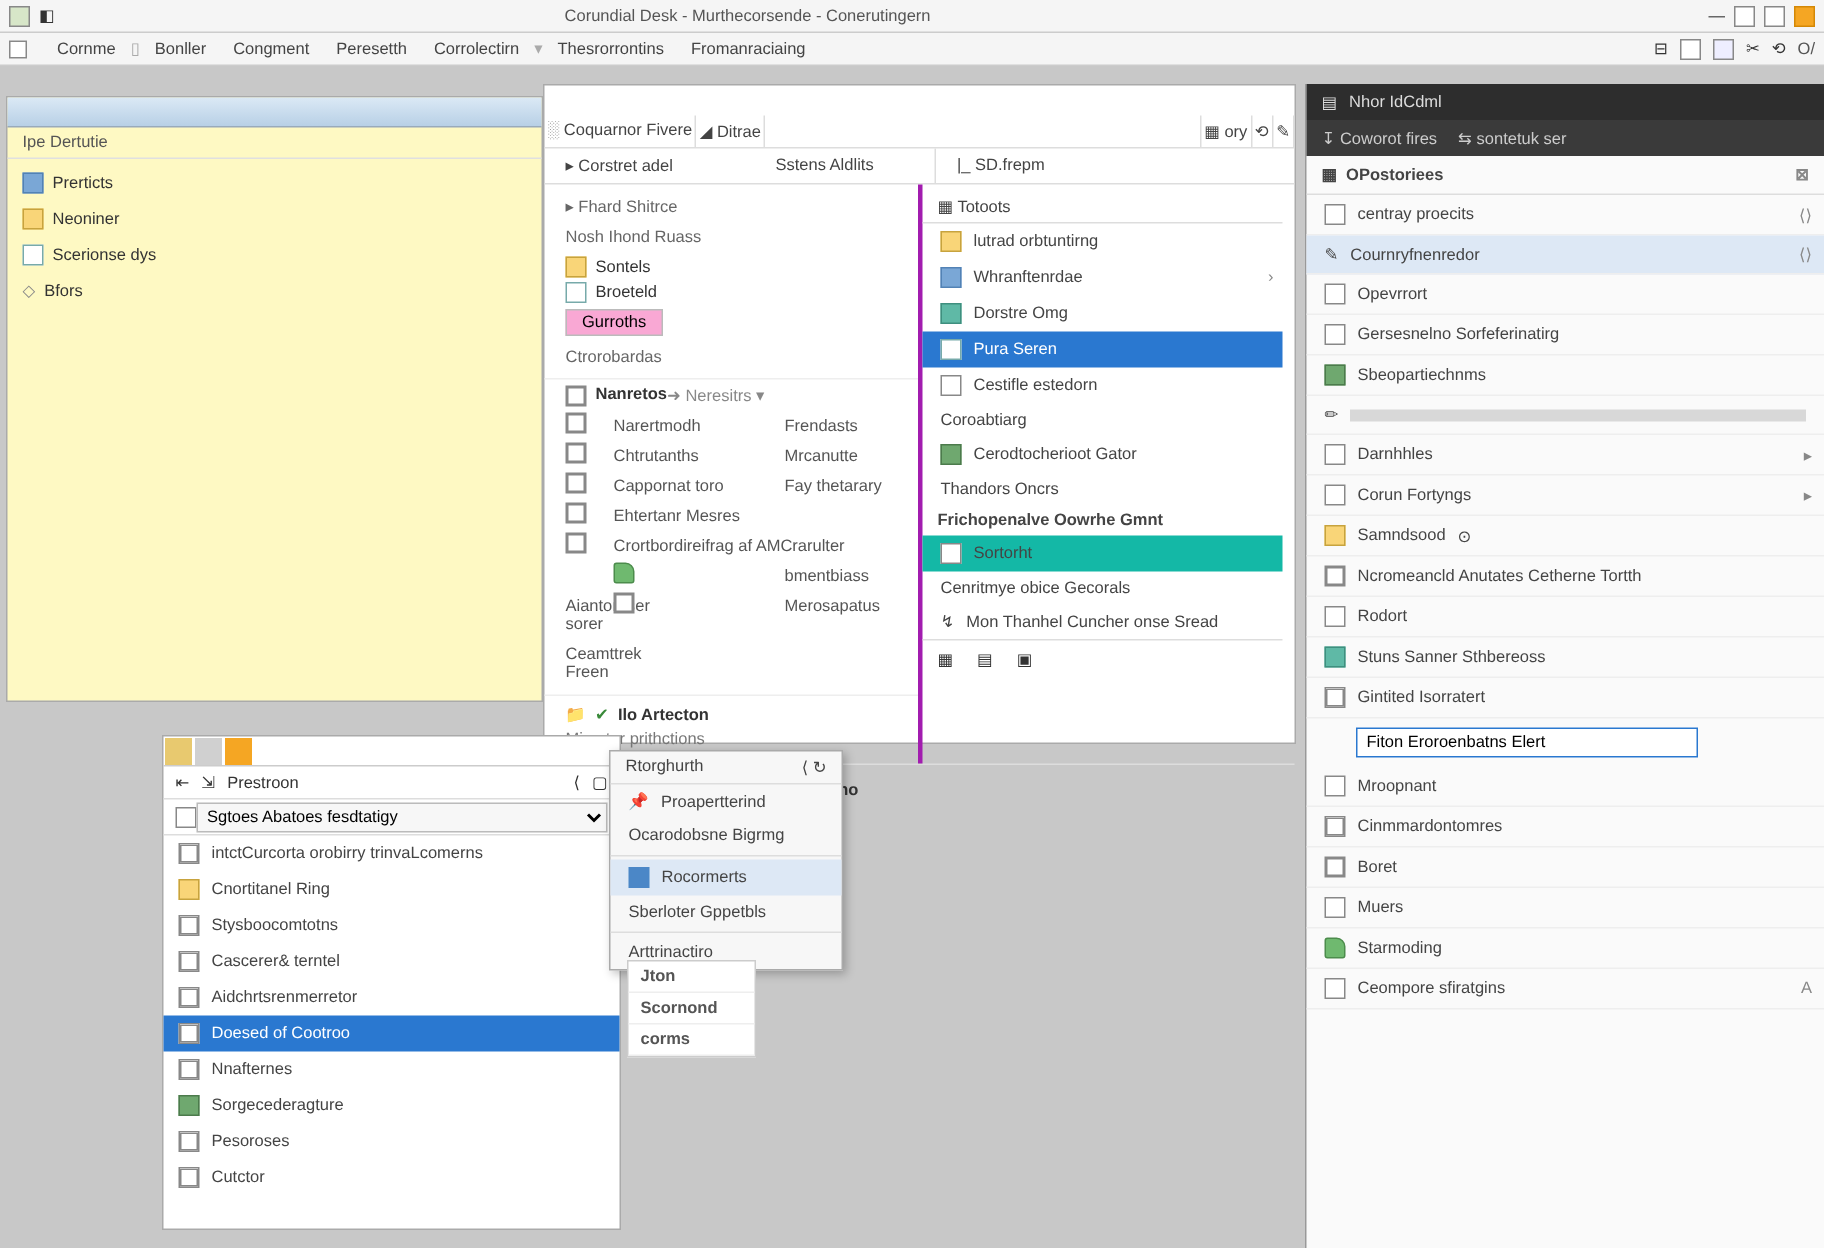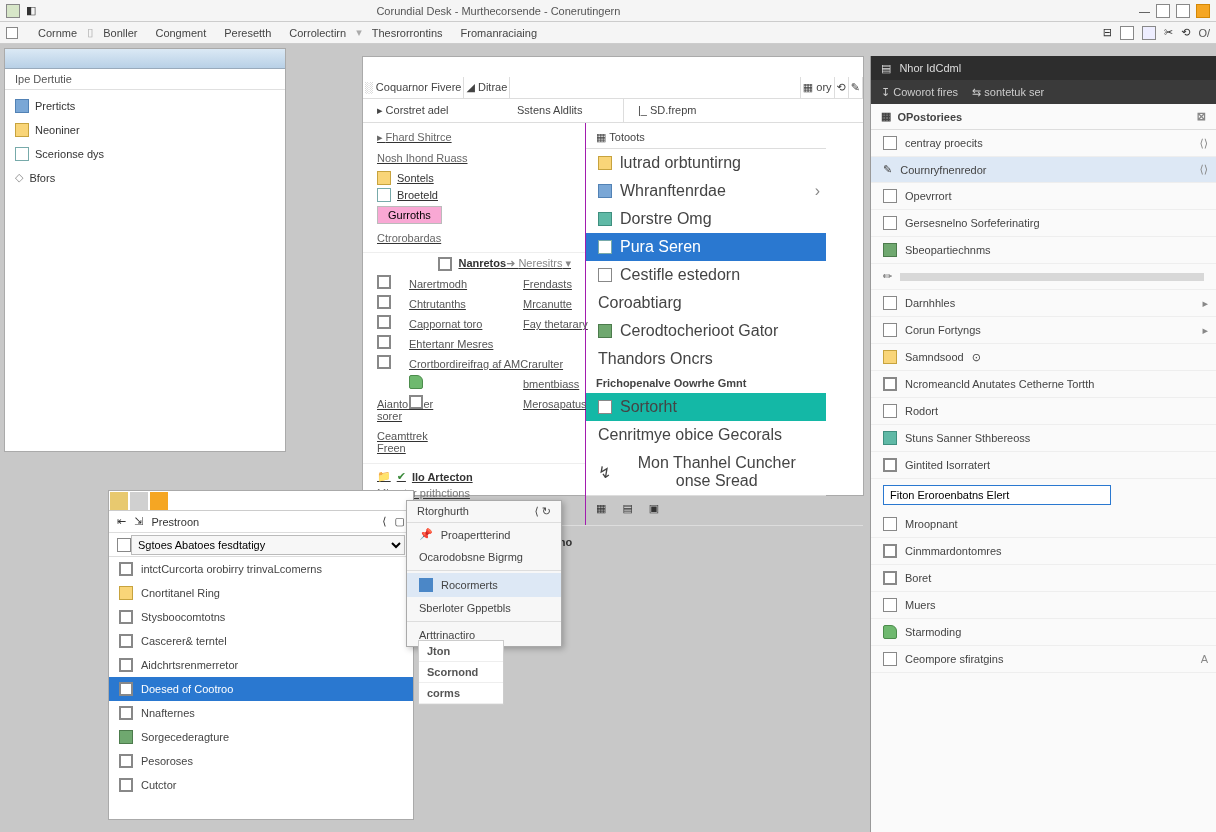--- a/index.html
+++ b/index.html
@@ -12,21 +12,21 @@
 .sq { width: 14px; height: 14px; border: 1px solid #888; background: #fff; display: inline-block; }
 .sq.orange { background: #f5a623; border-color: #d48806; }
 .sq.light { background: #d7e6c8; }
 
 
 .menubar { position: absolute; top: 22px; left: 0; right: 0; height: 22px; background: #f5f5f5; border-bottom: 1px solid #ccc; display: flex; align-items: center; padding: 0 6px; gap: 2px; }
 .menubar .item { padding: 2px 8px; color: #444; cursor: default; }
 .menubar .ricons { margin-left: auto; display: flex; gap: 8px; align-items: center; }
 
 
-.panel-left { position: absolute; top: 48px; left: 4px; width: 282px; height: 404px; background: #ffffff; border: 1px solid #aaa; }
+.panel-left { position: absolute; top: 64px; left: 4px; width: 358px; height: 404px; background: #fef9c3; border: 1px solid #aaa; }
 .panel-left .tabstrip { height: 20px; background: linear-gradient(#dbe9f5,#b8d0e6); border-bottom: 1px solid #9ab; }
 .panel-left .hdr { padding: 4px 10px; color: #555; font-size: 11px; border-bottom: 1px solid #e0e0e0; }
 .tree { padding: 4px 0; }
 .tree .row { display: flex; align-items: center; gap: 6px; padding: 5px 10px; color: #333; font-size: 11px; }
 .ico { width: 14px; height: 14px; display: inline-block; }
 .ico.file { background: #fff; border: 1px solid #7aa; }
 .ico.folder { background: #f9d578; border: 1px solid #c7a33e; }
 .ico.org { background: #6fa86f; border: 1px solid #4c7b4c; }
 .ico.blue { background: #7aa7d6; border: 1px solid #5282b5; }
 .ico.teal { background: #5fb9a6; border: 1px solid #3f8f7f; }
@@ -36,44 +36,44 @@
 
 .panel-center { position: absolute; top: 56px; left: 362px; width: 502px; height: 440px; background: #fff; border: 1px solid #aaa; }
 .pc-top { display: flex; border-bottom: 1px solid #ddd; }
 .pc-top .tab { padding: 4px 2px; font-size: 11px; color: #444; border-right: 1px solid #ddd; margin-top: 20px; }
 .pc-top .sp { flex: 1; }
 
 .pc-row2 { display: flex; border-bottom: 1px solid #ddd; }
 .pc-row2 .cell { padding: 5px 14px; font-size: 11px; color: #444; }
 
 .pc-cols { display: flex; }
-.pc-cols .colA { width: 223px; padding: 4px 0; border-right: 1px solid #a21caf; text-decoration: underline; }
+.pc-cols .colA { width: 252px; padding: 4px 0; border-right: 3px solid #a21caf; }
 .pc-cols .colB { width: 240px; padding: 4px 0; }
 .sec-hdr2 { padding: 4px 14px; color: #666; font-size: 11px; }
 .cell-grid { display: grid; grid-template-columns: 28px 110px 110px; gap: 2px 4px; padding: 0 14px; }
 .cell-grid span { font-size: 11px; color: #555; padding: 3px 0; }
 .btn-sm { padding: 2px 10px; background: #f9a8d4; border: 1px solid #bbb; font-size: 11px; }
 
 .pc-foot { border-top: 1px solid #ddd; padding: 6px 10px; display: flex; align-items: center; gap: 10px; }
 .pml-top { padding: 4px 10px; border-bottom: 1px solid #ddd; color: #444; }
 .pml-sec { padding: 4px 10px; font-weight: 600; color: #444; }
-.pml-row { display: flex; align-items: center; gap: 8px; padding: 5px 12px; font-size: 16px; color: #444; position: relative; text-align: center; }
+.pml-row { display: flex; align-items: center; gap: 8px; padding: 5px 12px; font-size: 11px; color: #444; position: relative; text-align: center; }
 .pml-row.selected { background: #2a78d0; color: #fff; }
 .pml-row .chev { position: absolute; right: 6px; color: #888; }
 
 
 .panel-right { position: absolute; top: 56px; right: 0; width: 346px; height: 776px; background: #fafafa; border-left: 1px solid #999; }
 .pr-head { background: #2d2d2d; color: #ddd; height: 24px; display: flex; align-items: center; padding: 0 10px; gap: 8px; }
 .pr-head2 { background: #3a3a3a; color: #ccc; height: 24px; display: flex; align-items: center; padding: 0 10px; gap: 14px; font-size: 11px; }
 .pr-section { padding: 6px 10px; border-bottom: 1px solid #ddd; font-weight: 600; color: #444; display: flex; align-items: center; gap: 6px; }
 .pr-item { display: flex; align-items: center; gap: 8px; padding: 6px 12px; font-size: 11px; color: #444; border-bottom: 1px solid #eee; position: relative; }
 .pr-item.hl { background: #dde8f5; }
 .pr-item .chev { position: absolute; right: 8px; color: #888; }
 .pr-input { margin: 6px 12px; }
-.pr-input input { width: 228px; padding: 3px 6px; border: 1px solid #2a78d0; font-size: 11px; }
+.pr-input input { width: 228px; padding: 3px 6px; border: 1px solid #2a78d0; font-size: 11px; margin-left: 21px; }
 
 
 .panel-bl { position: absolute; top: 490px; left: 108px; width: 306px; height: 330px; background: #fff; border: 1px solid #aaa; }
 .bl-tabs { height: 20px; display: flex; border-bottom: 1px solid #ccc; }
 .bl-tabs .t { width: 18px; height: 18px; margin: 1px; }
 .bl-tabs .t1 { background: #e8c96f; }
 .bl-tabs .t2 { background: #d0d0d0; }
 .bl-tabs .t3 { background: #f5a623; }
 .bl-tool { height: 22px; border-bottom: 1px solid #ddd; display: flex; align-items: center; gap: 8px; padding: 0 8px; }
 .bl-combo { height: 24px; border-bottom: 1px solid #ddd; display: flex; align-items: center; padding: 0 8px; }
@@ -183,21 +183,21 @@
       <div style="display:flex;justify-content:space-between;padding:0 14px">
         <div style="display:flex;align-items:center;gap:6px">
           <span class="ico file"></span>
           <span>Broeteld</span>
         </div>
       </div>
       <div style="padding:4px 14px"><button class="btn-sm"><span>Gurroths</span></button></div>
       <div class="sec-hdr2">Ctrorobardas</div>
 
       <div style="border-top:1px solid #eee;margin-top:4px">
-        <div style="display:flex;justify-content:flex-end;padding:4px 14px">
+        <div style="display:flex;justify-content:flex-start;padding:4px 14px">
           <span style="display:flex;gap:6px">
               <span class="ico grid"></span>
               <b>Nanretos</b>
             </span>
           <span style="color:#888">➜ <span>Neresitrs</span> ▾</span>
         </div>
         <div class="cell-grid">
           <span class="ico grid"></span>
             <span>Narertmodh</span>
             <span>Frendasts</span>

